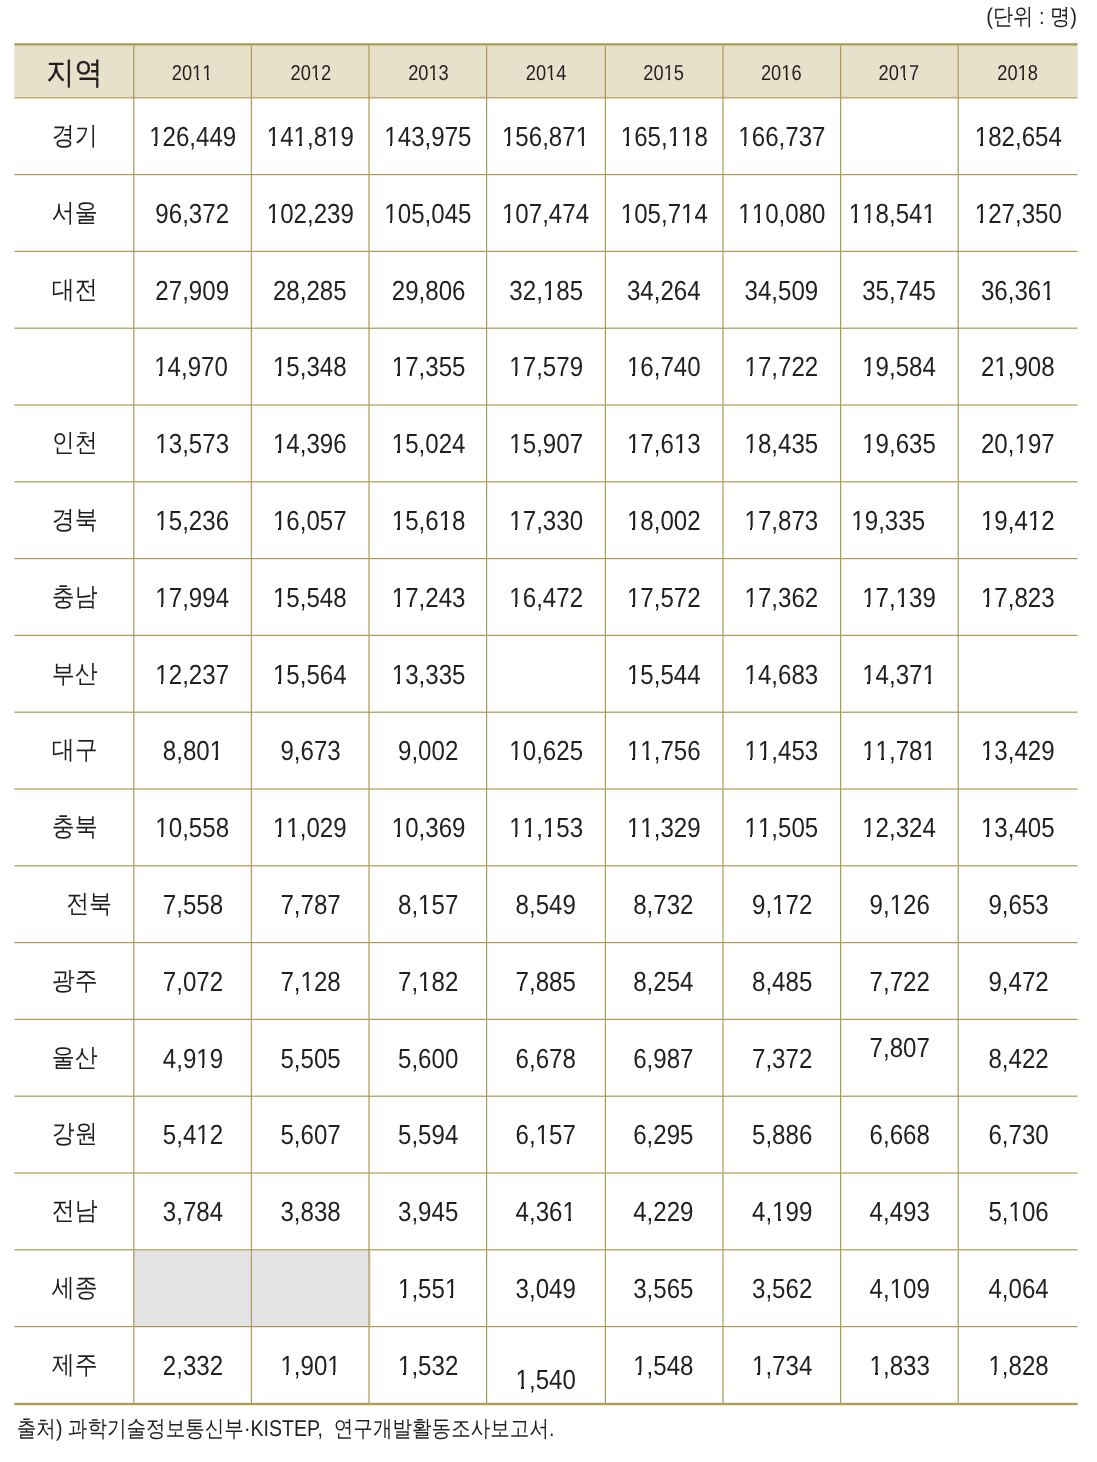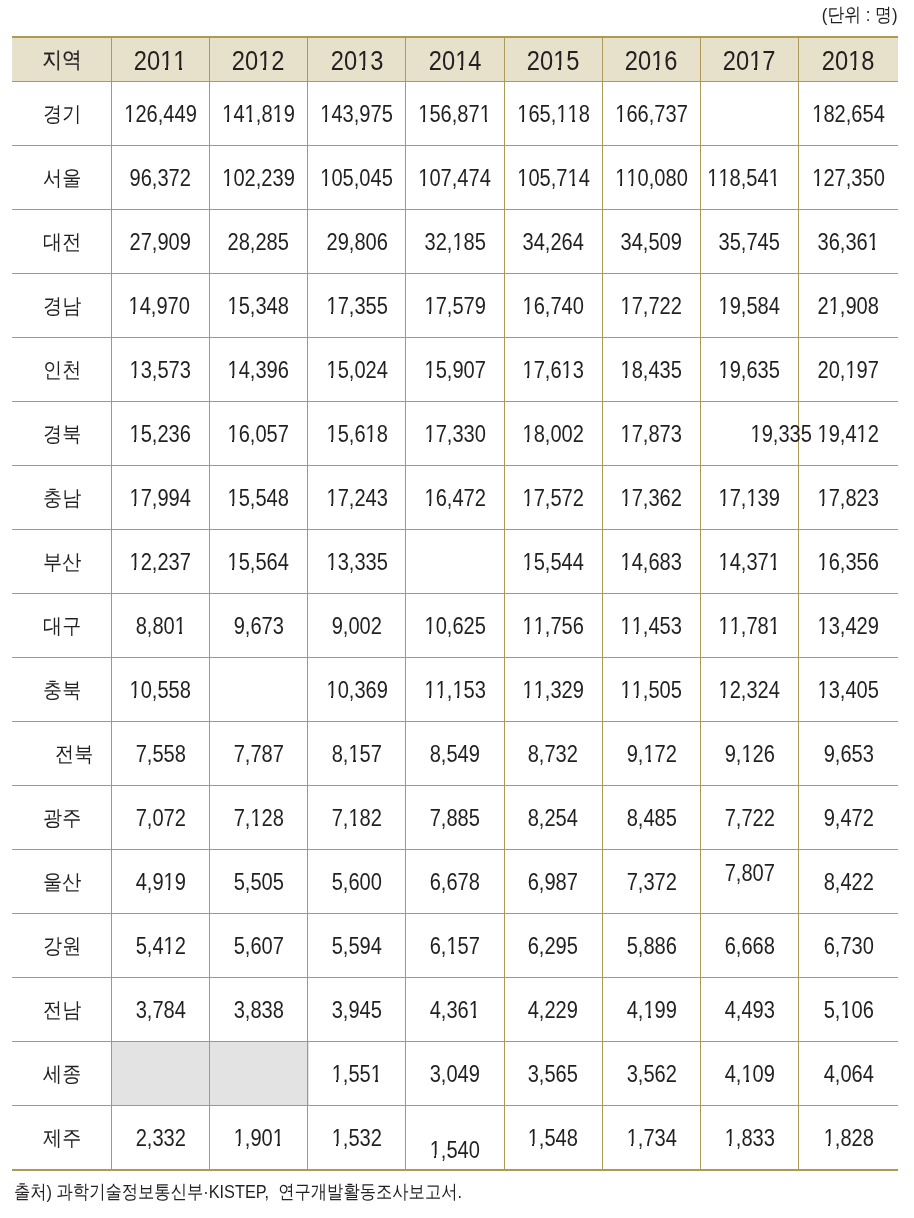--- a/index.html
+++ b/index.html
@@ -29,23 +29,23 @@
 
   .cell {
     position:absolute;
     display:flex; align-items:center; justify-content:center;
     font-size:23px; line-height:1;
     white-space:nowrap;
   }
   .cell > .tx { display:inline-block; transform:scaleX(0.873) translateY(0.6px); }
   .cell.kr { font-size:21.2px; }
   .cell.kr > .tx { transform:scaleX(0.90); }
-  .cell.hd { font-size:28px; }
+  .cell.hd { font-size:18px; }
   .cell.hd > .tx { transform:scaleX(0.845) translateY(0.8px); }
-  .cell.hd.kr { font-size:22px; }
+  .cell.hd.kr { font-size:26px; }
   .cell.hd.kr > .tx { transform:scaleX(0.90); -webkit-text-stroke:0.25px currentColor; }
 
   .source-note {
     position:absolute; left:14px; top:1181px;
     font-size:19px; line-height:21px;
     white-space:pre;
   }
   .source-note > .tx { display:inline-block; transform:scaleX(0.858); transform-origin:left center; }
 
   
@@ -201,23 +201,20 @@
       </div>
     <div class="cell" style="left:590.26px;top:174.52px;width:98.18px;height:63.01px">
         <span class="tx">34,509</span>
       </div>
     <div class="cell" style="left:688.44px;top:174.52px;width:98.17px;height:63.01px">
         <span class="tx">35,745</span>
       </div>
     <div class="cell" style="left:786.61px;top:174.52px;width:99.39px;height:63.01px">
         <span class="tx">36,36<i class="one">1</i></span>
       </div>
-    <div class="cell kr" style="left:0px;top:238.53px;width:99.39px;height:63.01px">
-        <span class="tx">경남</span>
-      </div>
     <div class="cell" style="left:99.39px;top:238.53px;width:95px;height:63.01px">
         <span class="tx"><i class="one">1</i>4,970</span>
       </div>
     <div class="cell" style="left:197.57px;top:238.53px;width:98.17px;height:63.01px">
         <span class="tx"><i class="one">1</i>5,348</span>
       </div>
     <div class="cell" style="left:295.74px;top:238.53px;width:98.17px;height:63.01px">
         <span class="tx"><i class="one">1</i>7,355</span>
       </div>
     <div class="cell" style="left:393.91px;top:238.53px;width:98.18px;height:63.01px">
@@ -276,21 +273,21 @@
       </div>
     <div class="cell" style="left:393.91px;top:366.55px;width:98.18px;height:63.01px">
         <span class="tx"><i class="one">1</i>7,330</span>
       </div>
     <div class="cell" style="left:492.09px;top:366.55px;width:98.17px;height:63.01px">
         <span class="tx"><i class="one">1</i>8,002</span>
       </div>
     <div class="cell" style="left:590.26px;top:366.55px;width:98.18px;height:63.01px">
         <span class="tx"><i class="one">1</i>7,873</span>
       </div>
-    <div class="cell" style="left:720px;top:366.55px;width:98.17px;height:63.01px">
+    <div class="cell" style="left:679px;top:366.55px;width:98.17px;height:63.01px">
         <span class="tx"><i class="one">1</i>9,335</span>
       </div>
     <div class="cell" style="left:786.61px;top:366.55px;width:99.39px;height:63.01px">
         <span class="tx"><i class="one">1</i>9,4<i class="one">1</i>2</span>
       </div>
     <div class="cell kr" style="left:0px;top:430.56px;width:99.39px;height:63.01px">
         <span class="tx">충남</span>
       </div>
     <div class="cell" style="left:99.39px;top:430.56px;width:98.18px;height:63.01px">
         <span class="tx"><i class="one">1</i>7,994</span>
@@ -330,23 +327,20 @@
       </div>
     <div class="cell" style="left:492.09px;top:494.57px;width:98.17px;height:63.01px">
         <span class="tx"><i class="one">1</i>5,544</span>
       </div>
     <div class="cell" style="left:590.26px;top:494.57px;width:98.18px;height:63.01px">
         <span class="tx"><i class="one">1</i>4,683</span>
       </div>
     <div class="cell" style="left:688.44px;top:494.57px;width:98.17px;height:63.01px">
         <span class="tx"><i class="one">1</i>4,37<i class="one">1</i></span>
       </div>
-    <div class="cell" style="left:786.61px;top:494.57px;width:99.39px;height:63.01px">
-        <span class="tx"><i class="one">1</i>6,356</span>
-      </div>
     <div class="cell kr" style="left:0px;top:558.58px;width:99.39px;height:63.01px">
         <span class="tx">대구</span>
       </div>
     <div class="cell" style="left:99.39px;top:558.58px;width:98.18px;height:63.01px">
         <span class="tx">8,80<i class="one">1</i></span>
       </div>
     <div class="cell" style="left:197.57px;top:558.58px;width:98.17px;height:63.01px">
         <span class="tx">9,673</span>
       </div>
     <div class="cell" style="left:295.74px;top:558.58px;width:98.17px;height:63.01px">
@@ -366,20 +360,23 @@
       </div>
     <div class="cell" style="left:786.61px;top:558.58px;width:99.39px;height:63.01px">
         <span class="tx"><i class="one">1</i>3,429</span>
       </div>
     <div class="cell kr" style="left:0px;top:622.59px;width:99.39px;height:63.01px">
         <span class="tx">충북</span>
       </div>
     <div class="cell" style="left:99.39px;top:622.59px;width:98.18px;height:63.01px">
         <span class="tx"><i class="one">1</i>0,558</span>
       </div>
+    <div class="cell" style="left:197.57px;top:622.59px;width:98.17px;height:63.01px">
+        <span class="tx"><i class="one">1</i><i class="one">1</i>,029</span>
+      </div>
     <div class="cell" style="left:295.74px;top:622.59px;width:98.17px;height:63.01px">
         <span class="tx"><i class="one">1</i>0,369</span>
       </div>
     <div class="cell" style="left:393.91px;top:622.59px;width:98.18px;height:63.01px">
         <span class="tx"><i class="one">1</i><i class="one">1</i>,<i class="one">1</i>53</span>
       </div>
     <div class="cell" style="left:492.09px;top:622.59px;width:98.17px;height:63.01px">
         <span class="tx"><i class="one">1</i><i class="one">1</i>,329</span>
       </div>
     <div class="cell" style="left:590.26px;top:622.59px;width:98.18px;height:63.01px">

